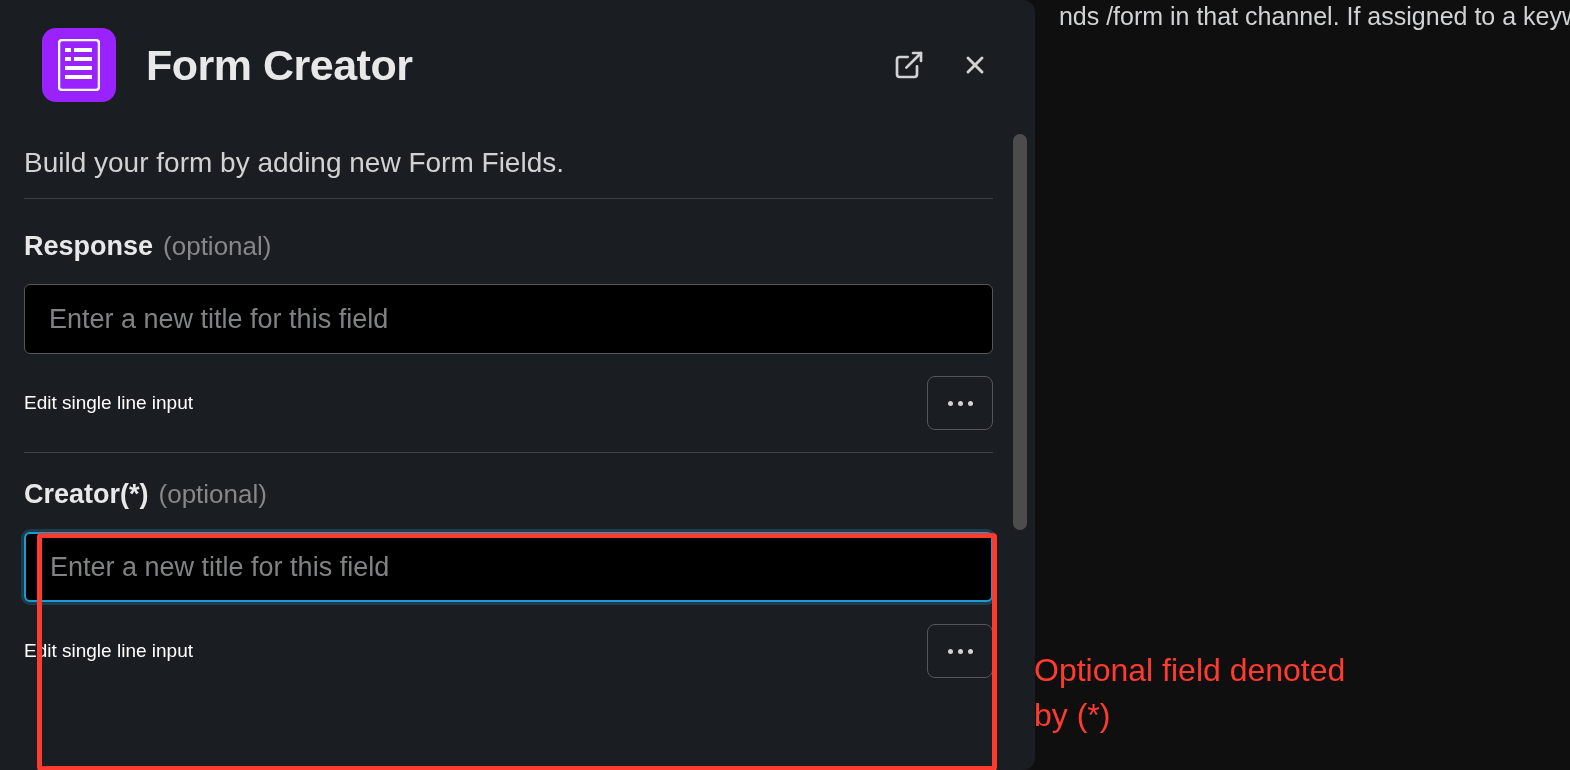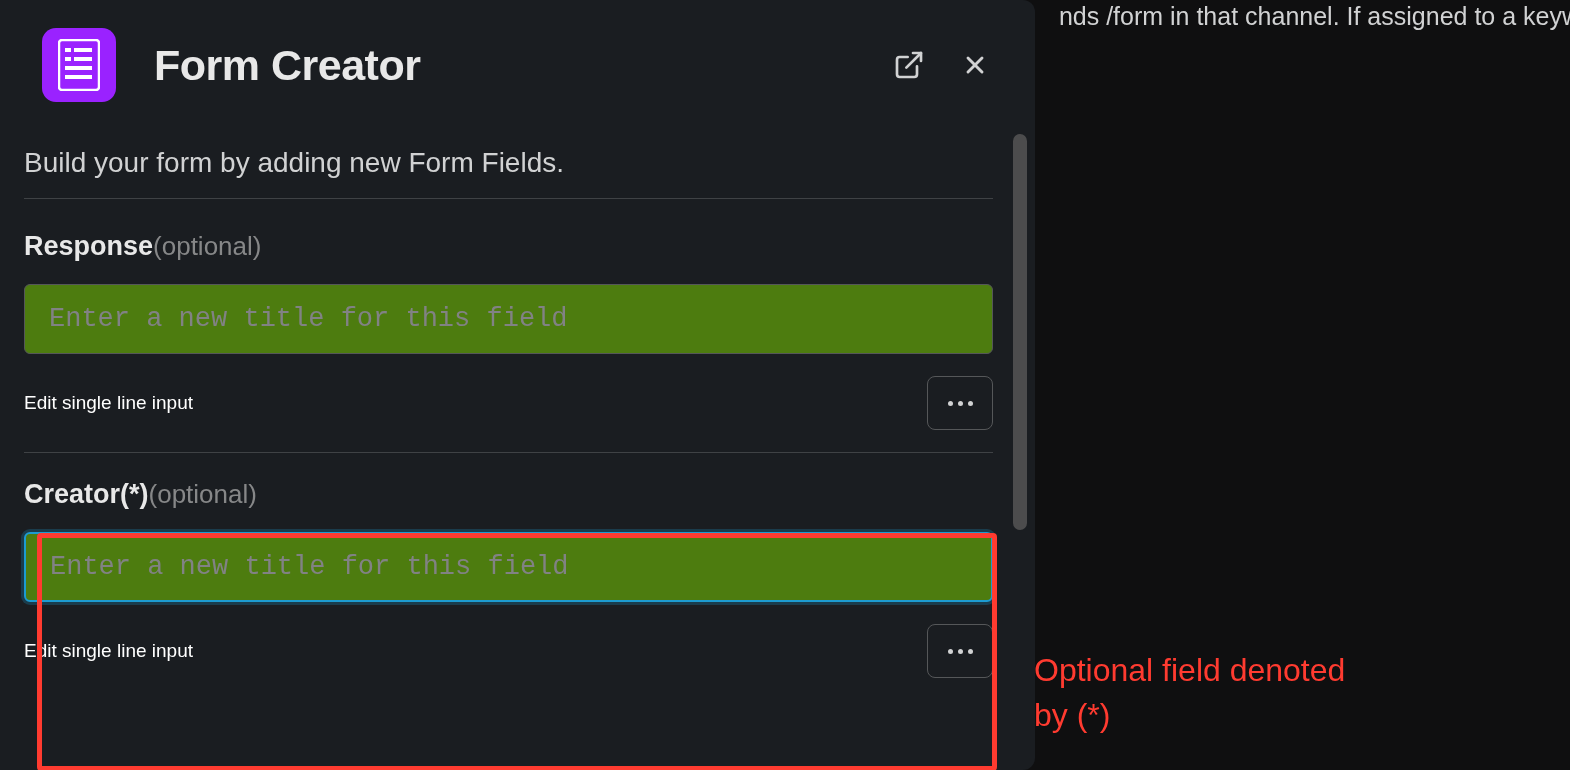--- a/index.html
+++ b/index.html
@@ -35,21 +35,21 @@
       height: 100%;
       background: #1a1d21;
       border-top-right-radius: 12px;
       border-bottom-right-radius: 12px;
     }
     
     .modal-header {
       display: flex;
       align-items: center;
       padding: 28px 42px 20px 42px;
-      gap: 38px;
+      gap: 30px;
     }
     
     .app-icon {
       width: 74px;
       height: 74px;
       background: #9a22ff;
       border-radius: 14px;
       display: flex;
       align-items: center;
       justify-content: center;
@@ -114,46 +114,46 @@
       margin: 0 0 32px 0;
     }
     
     .field-block {
       margin-bottom: 12px;
     }
     
     .field-label-row {
       display: flex;
       align-items: center;
+      gap: 10px;
       margin-bottom: 22px;
     }
     
     .field-label {
       font-size: 27px;
       font-weight: 700;
       color: #e8e8e8;
     }
     
     .field-optional {
       font-size: 26px;
       font-weight: 400;
       color: #868788;
     }
     
     .text-input {
       width: 100%;
       height: 70px;
-      background: #4d7c0f;
+      background: #000000;
       border: 1px solid #555759;
       border-radius: 6px;
       padding: 0 24px;
       font-size: 27px;
       color: #e8e8e8;
       outline: none;
-      font-family: Liberation Mono, monospace;
     }
     
     .text-input::placeholder {
       color: #818284;
     }
     
     .text-input.focused {
       border: 2px solid #1d9bd1;
       box-shadow: 0 0 0 3px rgba(29, 155, 209, 0.25);
     }

